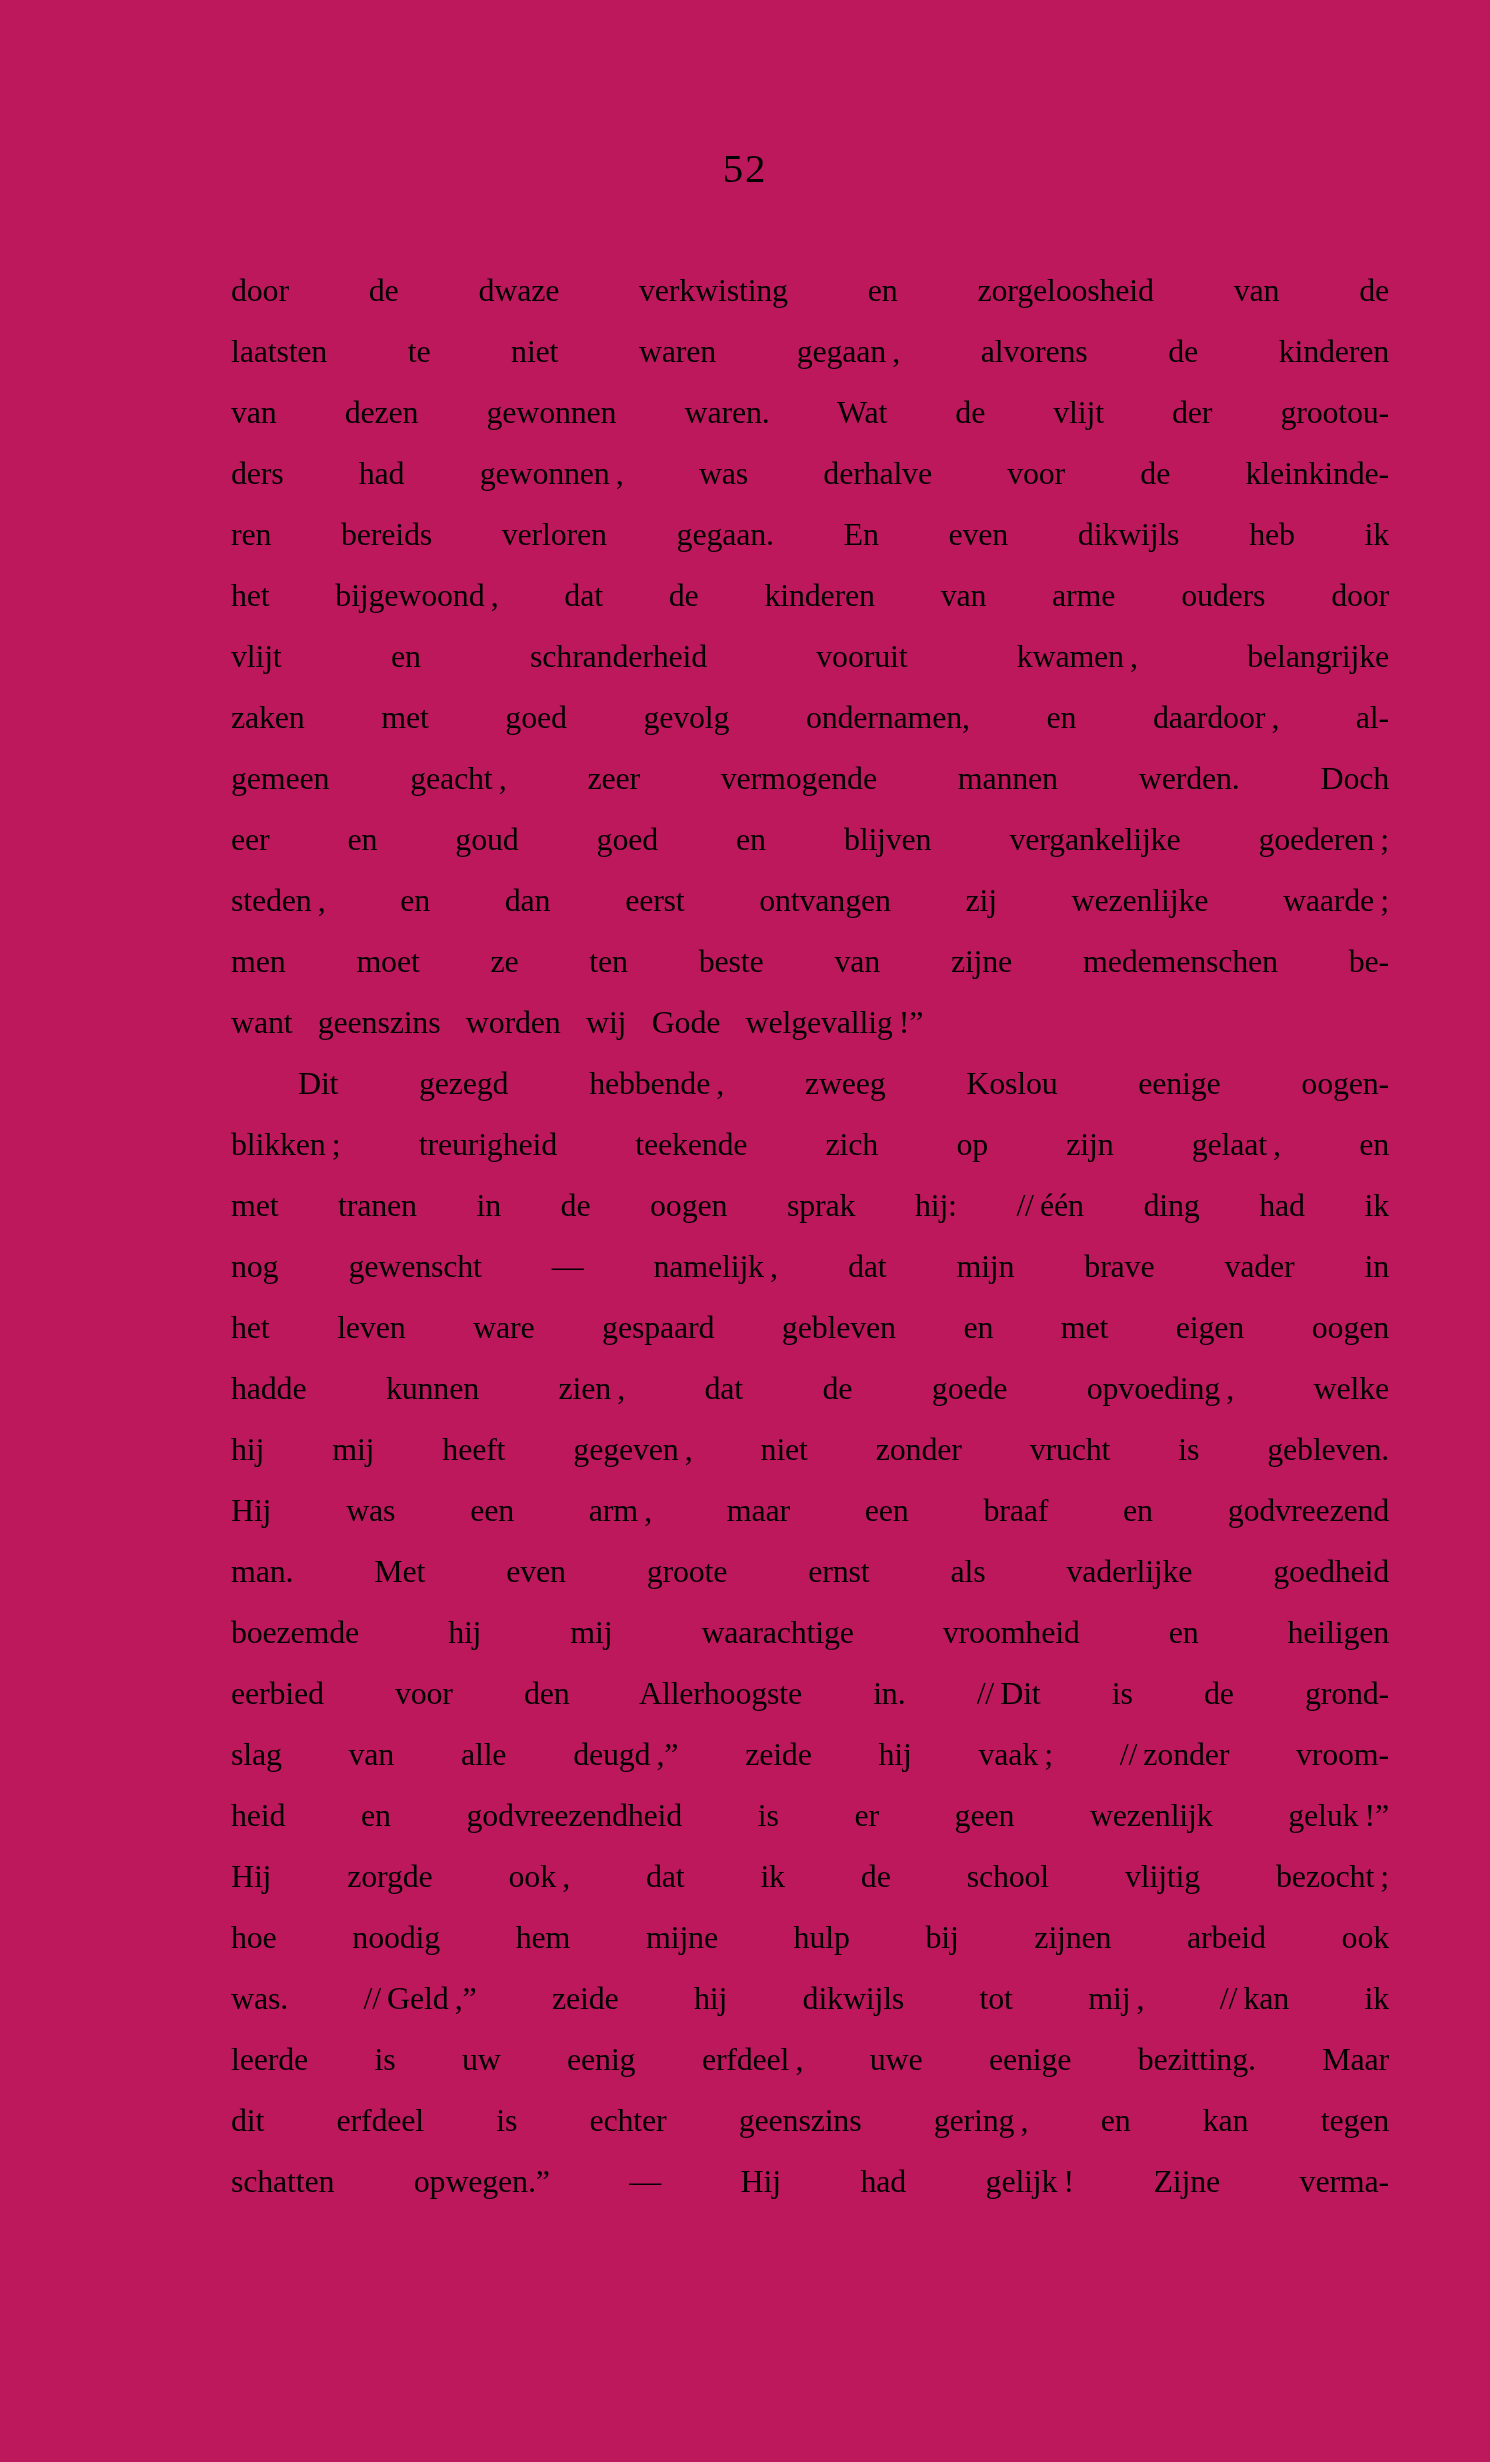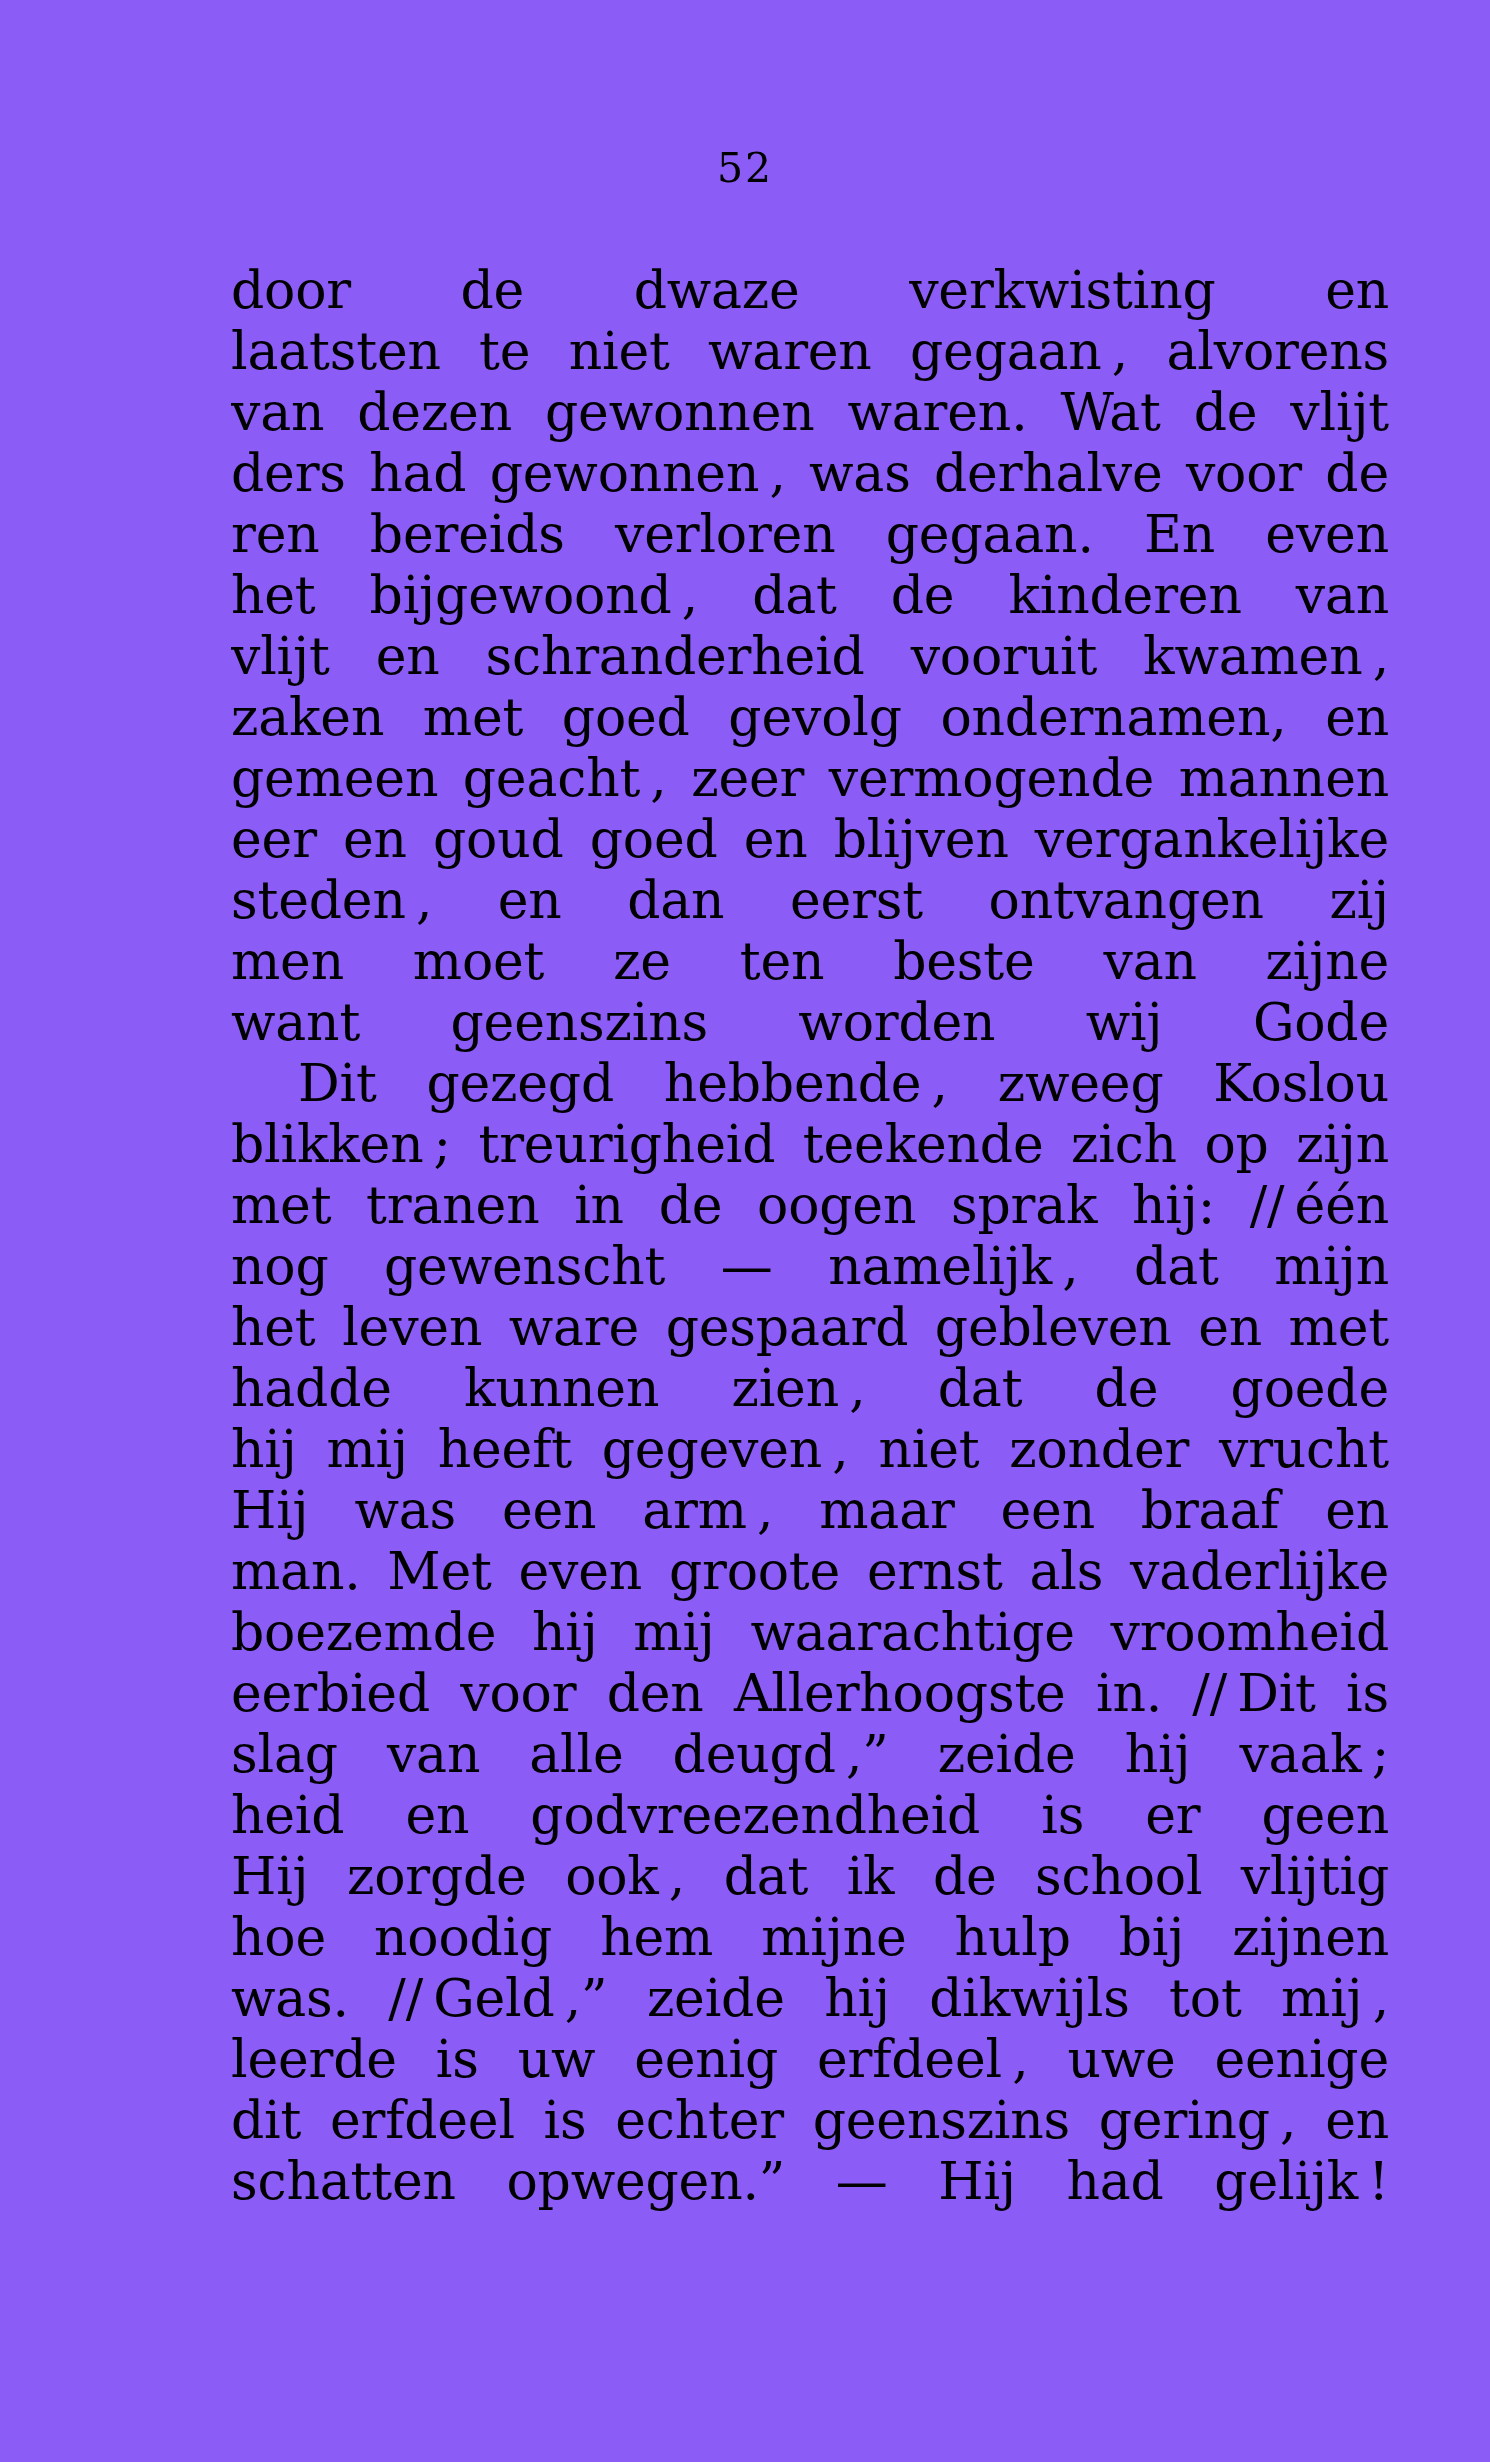--- a/index.html
+++ b/index.html
@@ -11,40 +11,41 @@
     width: 1490px;
     height: 2462px;
     position: relative;
     overflow: hidden;
     font-family: "DejaVu Serif", "Liberation Serif", serif;
     color: #000000;
   }
   .page {
     position: absolute;
     inset: 0;
-    background: #8b5cf6;
+    background: #be185d;
+    font-family: Liberation Serif, serif;
   }
   .page-number {
     position: absolute;
     top: 148px;
     left: 0;
     width: 1490px;
     text-align: center;
     font-size: 41px;
     line-height: 1;
     letter-spacing: 1.8px;
   }
   .text-block {
     position: absolute;
     top: 260px;
     left: 231px;
     width: 1158px;
   }
   .text-line {
-    font-size: 52px;
+    font-size: 32px;
     line-height: 61px;
     height: 61px;
     overflow: hidden;
     white-space: normal;
     text-align: justify;
     text-align-last: justify;
     word-spacing: 0.12em;
     letter-spacing: -0.2px;
   }
   .text-line.no-justify {

